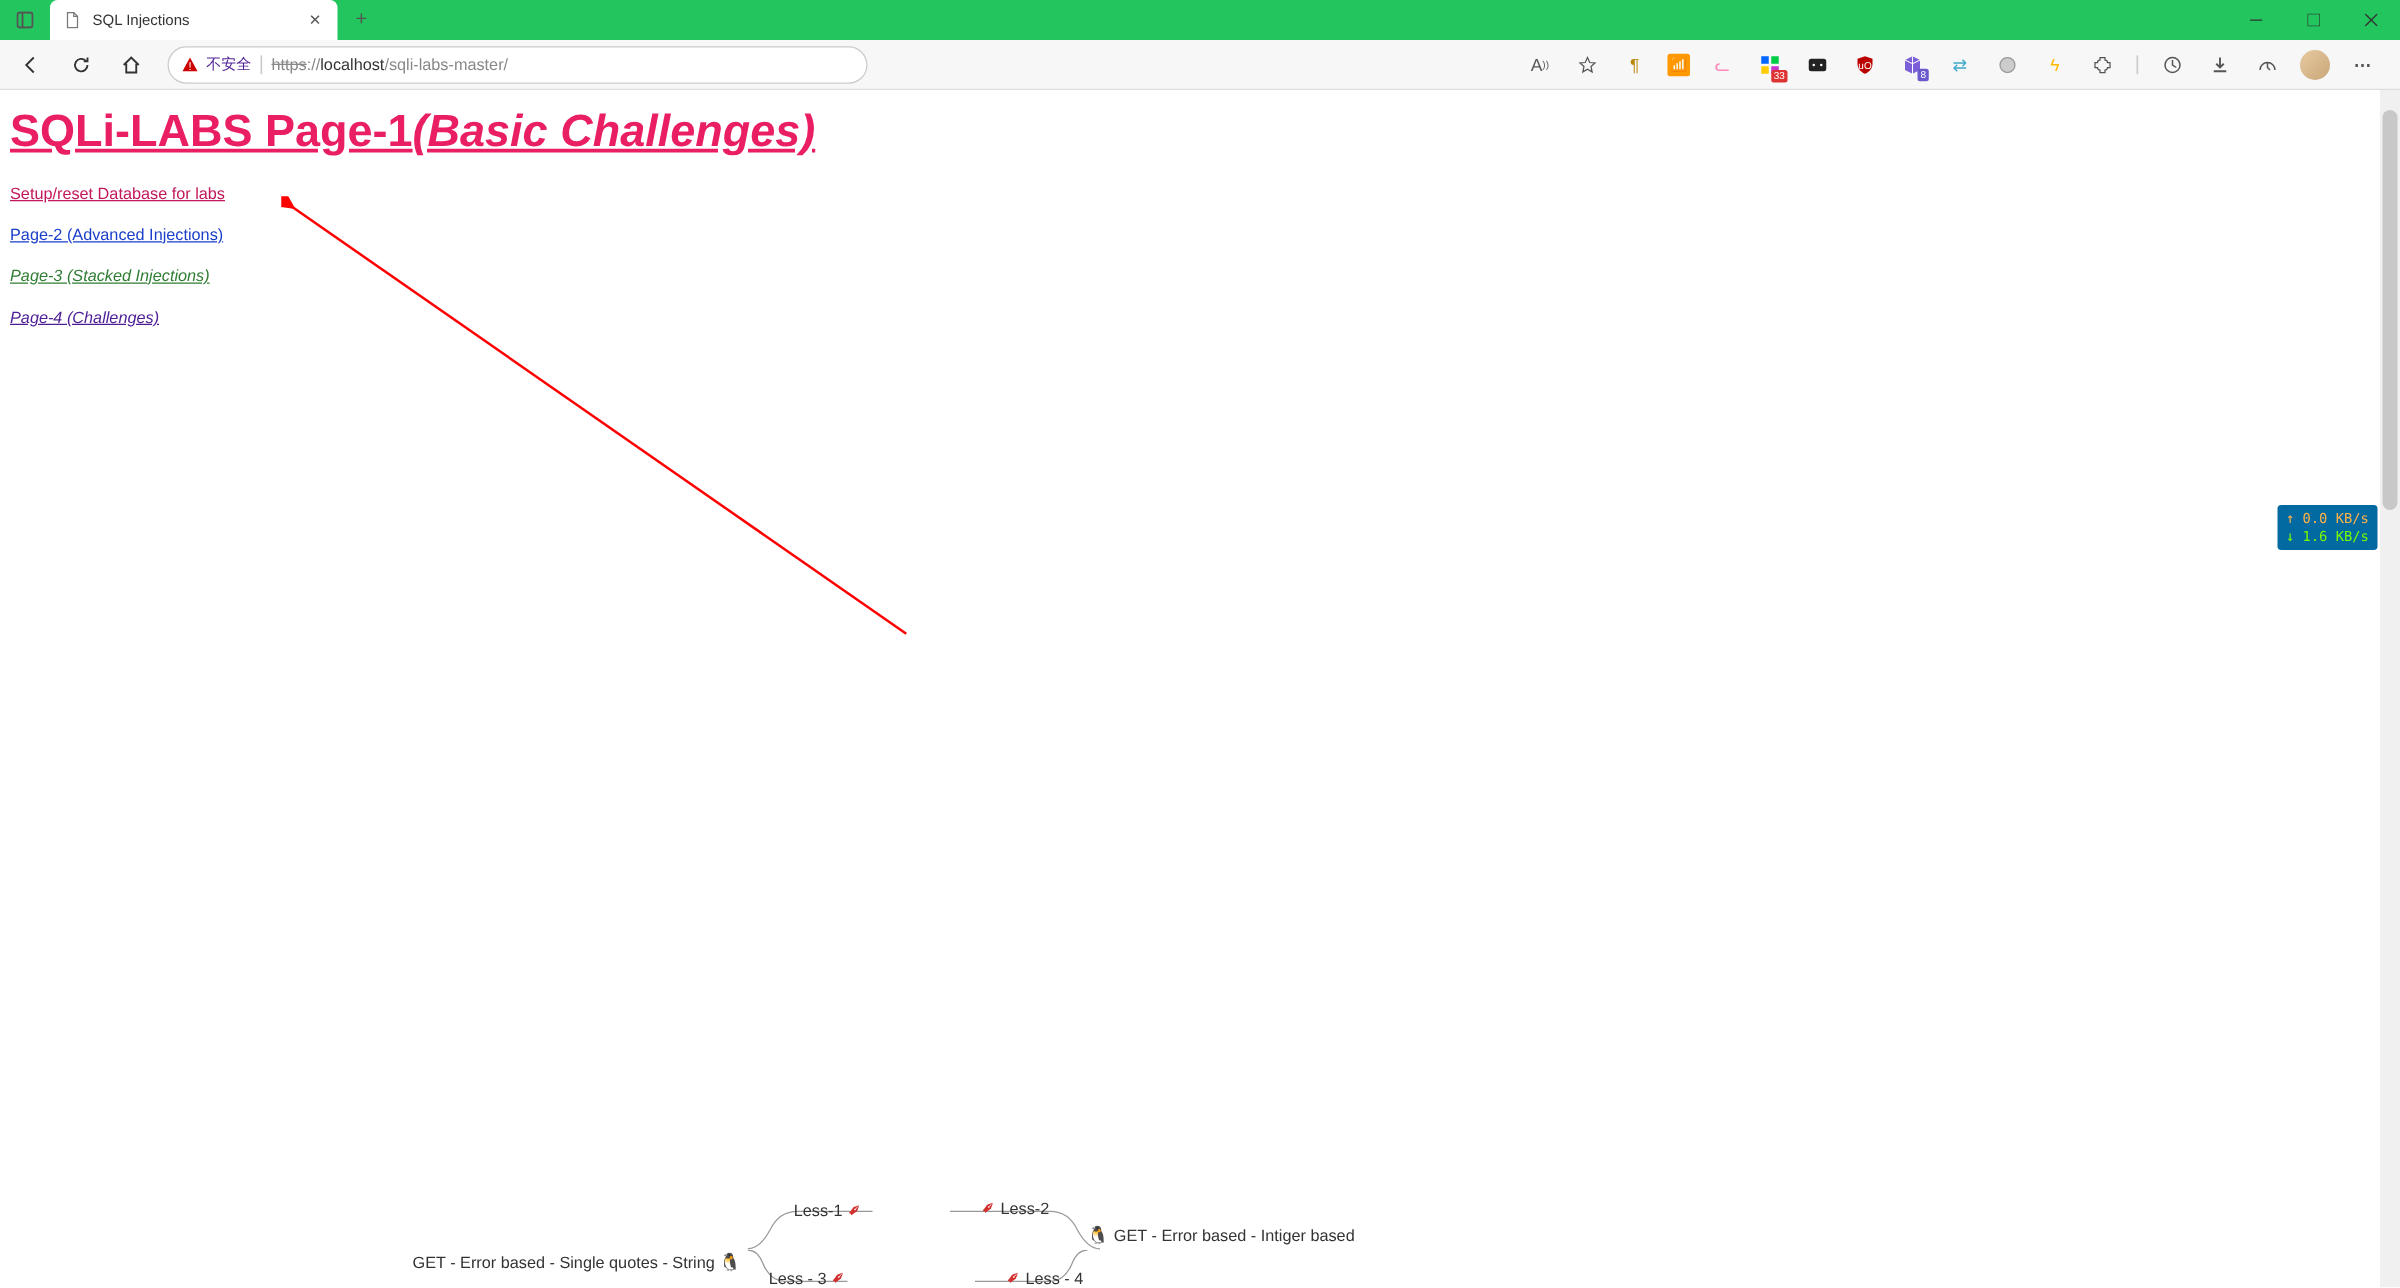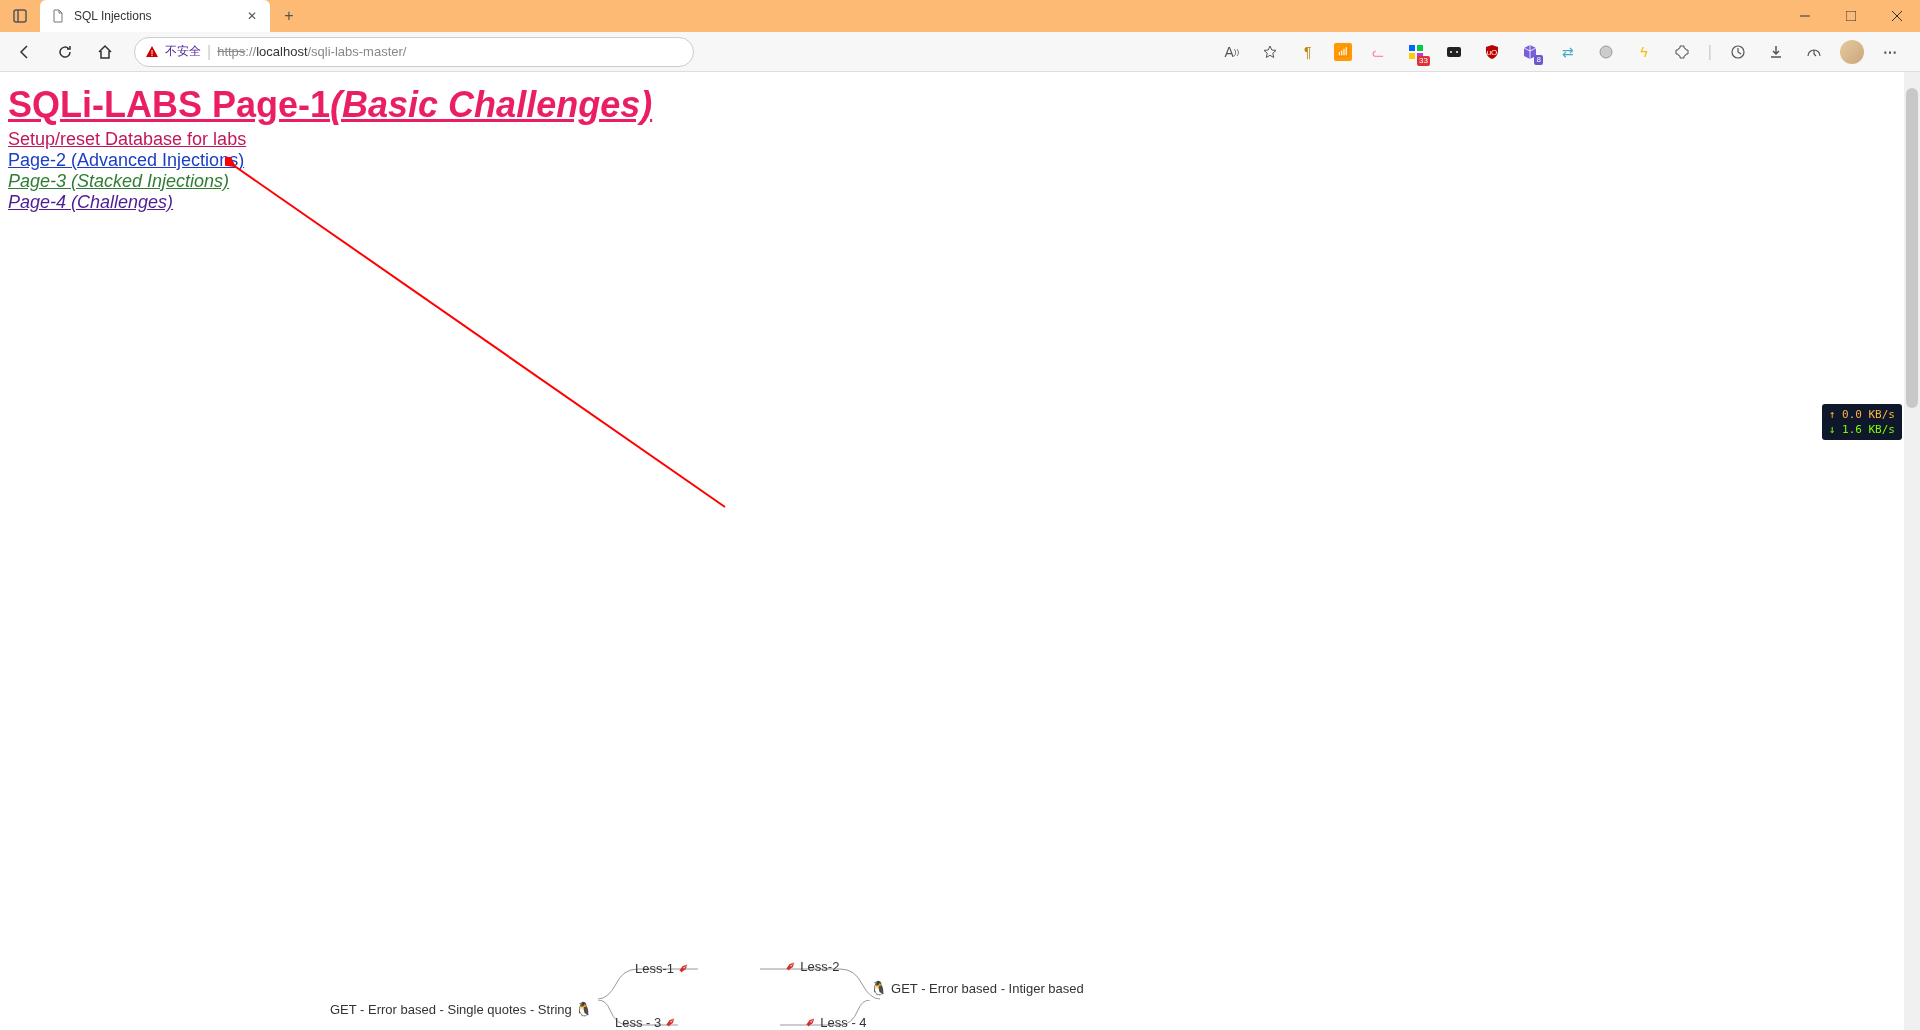--- a/index.html
+++ b/index.html
@@ -6,21 +6,21 @@
     body {
       font-family: "Segoe UI", Arial, sans-serif;
       width: 1920px;
       height: 1030px;
       overflow: hidden;
       position: relative;
       background: #fff;
     }
     .title-bar {
       height: 32px;
-      background: #fdba74;
+      background: #22c55e;
       display: flex;
       align-items: center;
       position: relative;
     }
     .title-left {
       display: flex;
       align-items: center;
       height: 100%;
     }
     .tab-icon-btn {
@@ -198,40 +198,41 @@
       color: #e91e63;
       font-size: 36px;
       font-weight: bold;
       text-decoration: underline;
       line-height: 1.3;
     }
     h1 .italic {
       font-style: italic;
     }
     .link-line {
-      font-size: 18px;
+      margin-top: 18px;
+      font-size: 13px;
     }
     .link-line a {
       text-decoration: underline;
     }
     .link-red a { color: #c2185b; }
     .link-blue a { color: #1a3ec8; }
     .link-green a { color: #2e7d32; font-style: italic; }
     .link-pink a { color: #4c1d95; font-style: italic; }
     .arrow-svg {
       position: absolute;
       left: 225px;
       top: 85px;
       pointer-events: none;
     }
     .speed-monitor {
       position: absolute;
       right: 18px;
       top: 404px;
-      background: #0f172a;
+      background: #0369a1;
       border-radius: 3px;
       padding: 3px 7px;
       font-family: monospace;
       font-size: 11px;
       line-height: 15px;
     }
     .speed-up { color: #ffb347; }
     .speed-down { color: #7cfc00; }
     .scrollbar {
       position: absolute;

